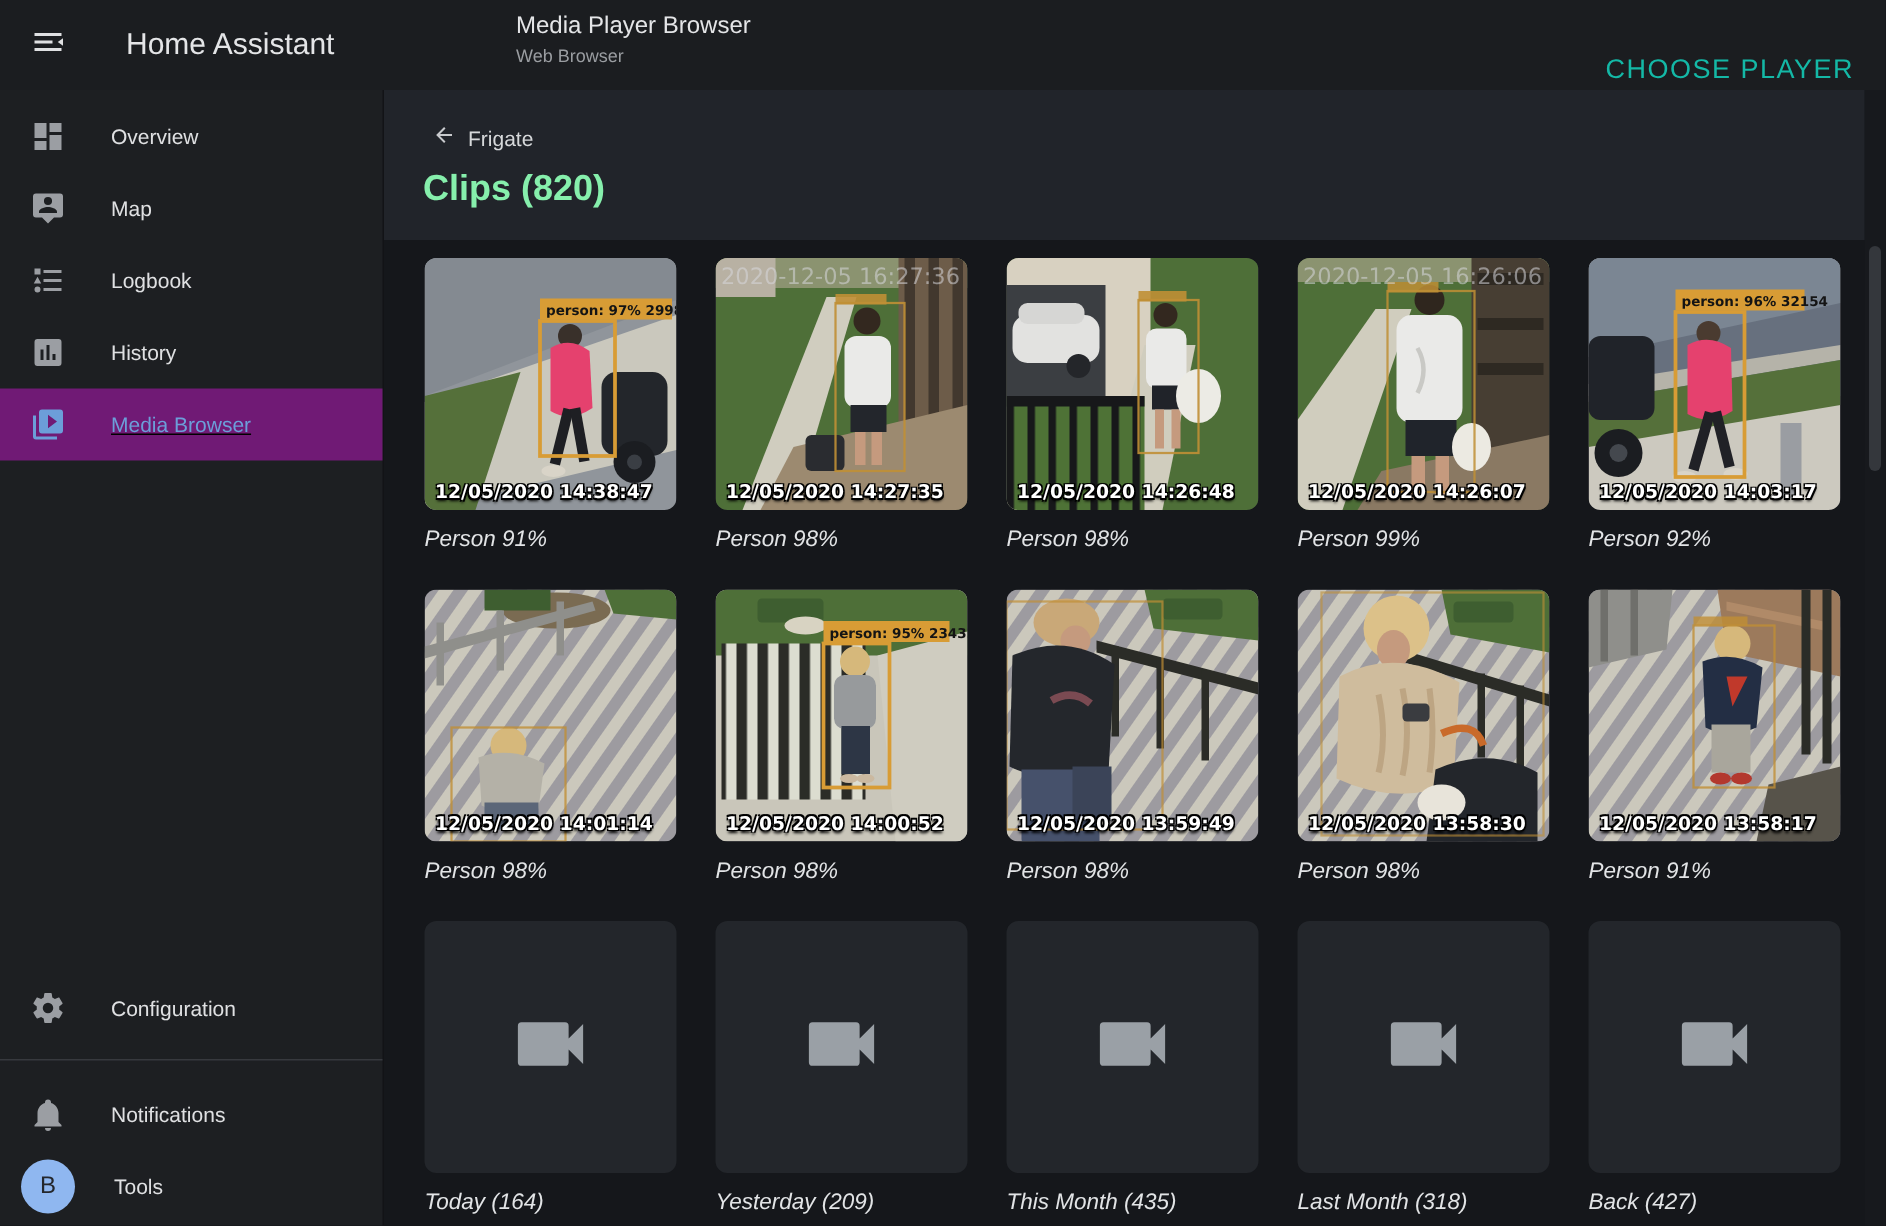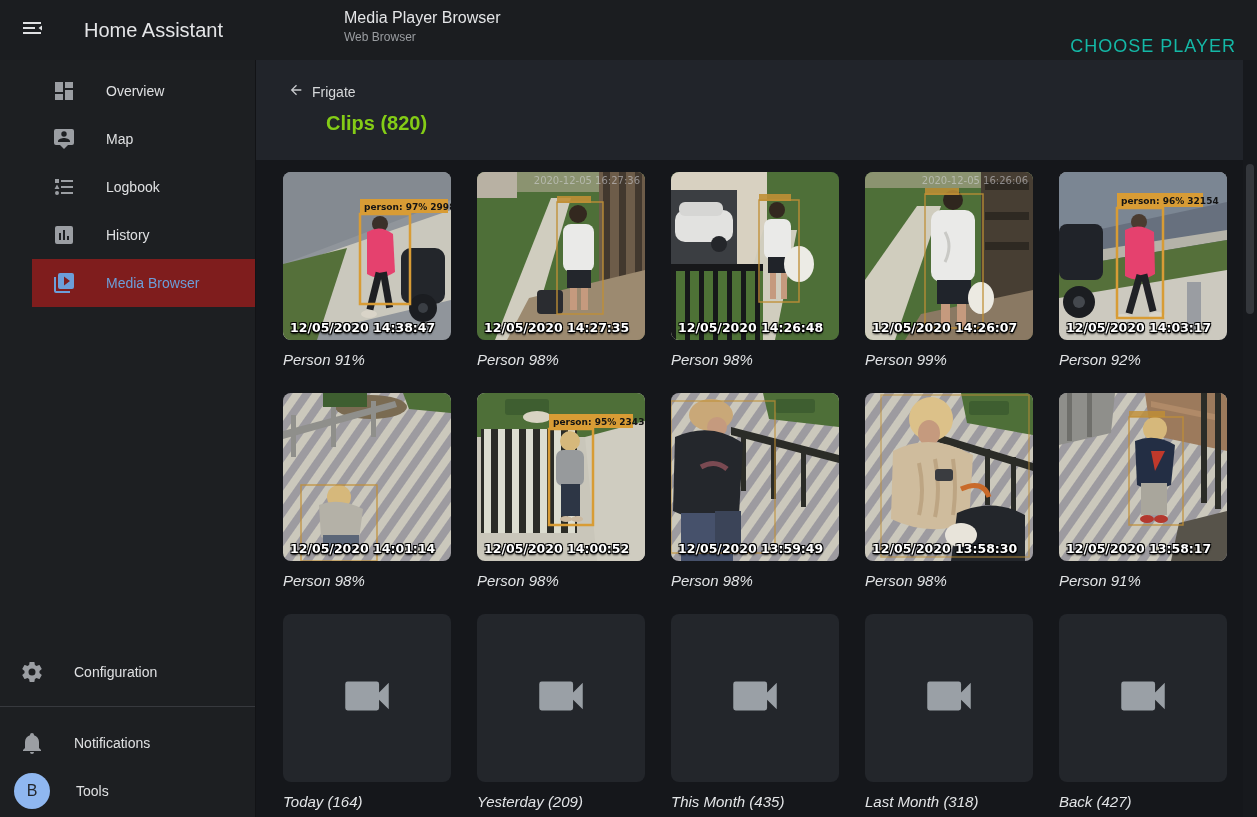--- a/index.html
+++ b/index.html
@@ -14,54 +14,54 @@
   .menu-btn svg { width:24px; height:24px; fill:#dfe0e2; }
   .ha-title { color:#e4e5e7; font-size:20px; margin-left:28px; }
   .page-head { position:absolute; left:344px; top:9px; }
   .page-title { color:#e4e5e7; font-size:16px; font-weight:400; }
   .page-sub { color:#9a9da1; font-size:12px; margin-top:3px; }
   .choose-player { position:absolute; right:21px; top:16px; height:60px; display:flex; align-items:center;
     color:#14b8a6; font-size:18px; font-weight:500; letter-spacing:1px; cursor:pointer; }
 
   
   .sidebar { position:absolute; top:60px; left:0; width:256px; height:757px;
-    background:#1d1f22; border-right:1px solid #121316; z-index:20;padding-left:32px; }
+    background:#1d1f22; border-right:1px solid #121316; z-index:20; }
   .side-item { height:48px; display:flex; align-items:center; cursor:pointer; }
   .side-item .ic { width:24px; height:24px; margin-left:20px; flex:0 0 24px; }
   .side-item .ic svg { width:24px; height:24px; fill:#9b9ea3; }
   .side-item .lbl { margin-left:30px; color:#dfe0e2; font-size:14px; font-weight:500; }
   .side-top { margin-top:7px; }
-  .side-item.selected { background:#7f1d1d; }
+  .side-item.selected { background:#701a75;text-decoration:underline; }
   .side-item.selected .lbl { color:#6c9ed9; }
   .side-item.selected .ic svg { fill:#6c9ed9; }
   .side-bottom { position:absolute; bottom:2px; left:0; width:100%; }
   .side-divider { height:1px; background:#37393e; margin:10px 0 12px 0; }
   .avatar { width:36px; height:36px; border-radius:50%; background:#8fb7f0; color:#24272c;
     display:flex; align-items:center; justify-content:center; font-size:16px; margin-left:14px; flex:0 0 36px; }
   .side-item.user .lbl { margin-left:26px; }
 
   
   .main { position:absolute; top:60px; left:256px; width:1001px; height:757px; background:#15171b; }
   .main-header { position:absolute; top:0; left:0; width:987px; height:100px; background:#21242a; }
   .breadcrumb { position:absolute; top:22px; left:24px; display:flex; align-items:center; cursor:pointer;justify-content:space-between; }
   .breadcrumb svg { width:16px; height:16px; fill:#c8cacd; }
   .breadcrumb span { color:#d6d8da; font-size:14px; margin-left:8px; }
-  .clips-title { position:absolute; top:52px; left:26px; color:#84cc16; font-size:20px; font-weight:700;margin-left:44px; }
+  .clips-title { position:absolute; top:52px; left:26px; color:#86efac; font-size:24px; font-weight:700; }
   .scroll-gutter { position:absolute; top:0; right:0; width:14px; height:757px; background:#17191d; }
   .scroll-thumb { position:absolute; top:104px; right:3px; width:8px; height:150px; background:#34373c; border-radius:4px; }
 
   .content { position:absolute; top:100px; left:0; width:987px; height:657px; padding:12px 0 0 27px; }
   .grid { display:grid; grid-template-columns:repeat(5,168px); column-gap:26px; row-gap:23px; }
   .cell { width:168px; cursor:pointer; }
   .thumb { position:relative; width:168px; height:168px; border-radius:8px; overflow:hidden; background:#2a2d32; }
   .thumb svg.scene { position:absolute; inset:0; width:100%; height:100%; display:block; }
   .ts { position:absolute; left:7px; bottom:5px; color:#ffffff; font-weight:700; font-size:12.5px;
     font-family:"DejaVu Sans", sans-serif; letter-spacing:0px; white-space:nowrap;
     text-shadow:-1px -1px 0 #000, 1px -1px 0 #000, -1px 1px 0 #000, 1px 1px 0 #000, 0 2px 2px #000; }
-  .faint-ts { position:absolute; right:5px; top:3px; color:rgba(215,215,220,0.55); font-size:10px;
+  .faint-ts { position:absolute; right:5px; top:3px; color:rgba(215,215,220,0.55); font-size:15px;
     font-family:"DejaVu Sans", sans-serif; white-space:nowrap; }
   .caption { margin-top:10px; color:#e2e4e6; font-size:15px; line-height:20px;font-style:italic; }
   .folder { display:flex; align-items:center; justify-content:center; background:#23262b; }
   .folder svg { width:58px; height:58px; fill:#9aa0a6; }
 
   .tag-text { font-family:"DejaVu Sans", sans-serif; font-weight:700; }
 </style>
 </head>
 <body>
 

